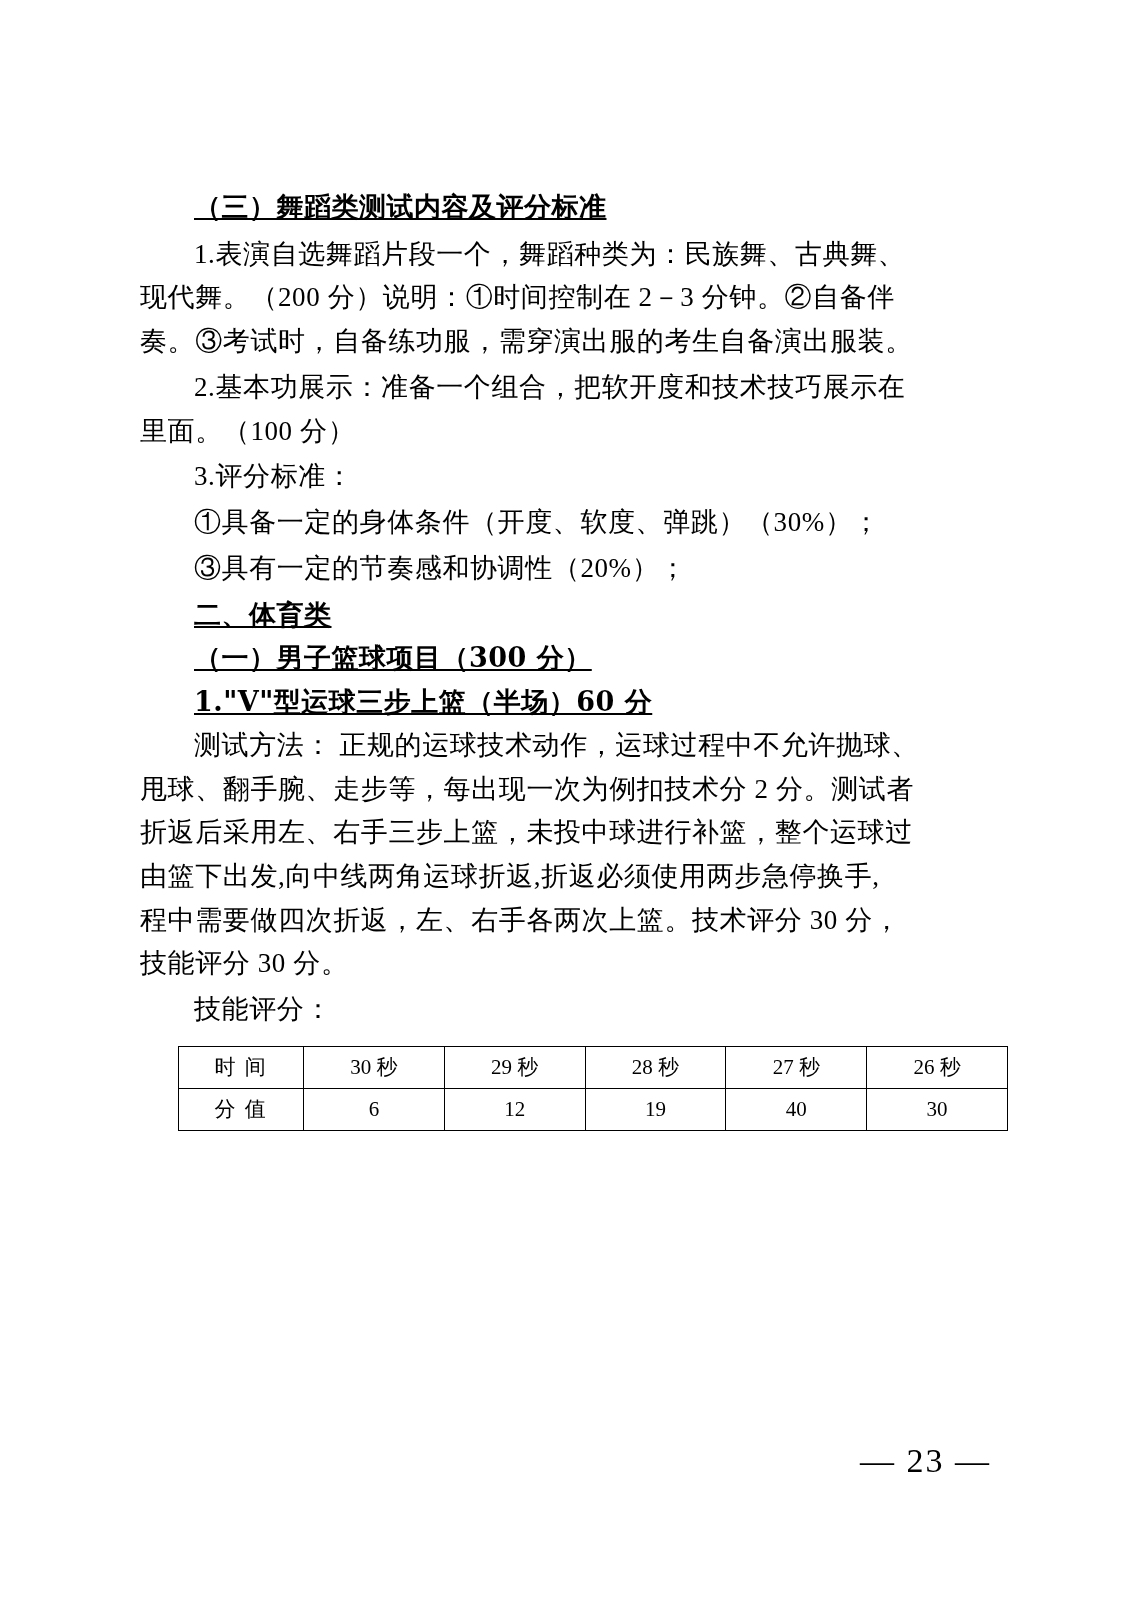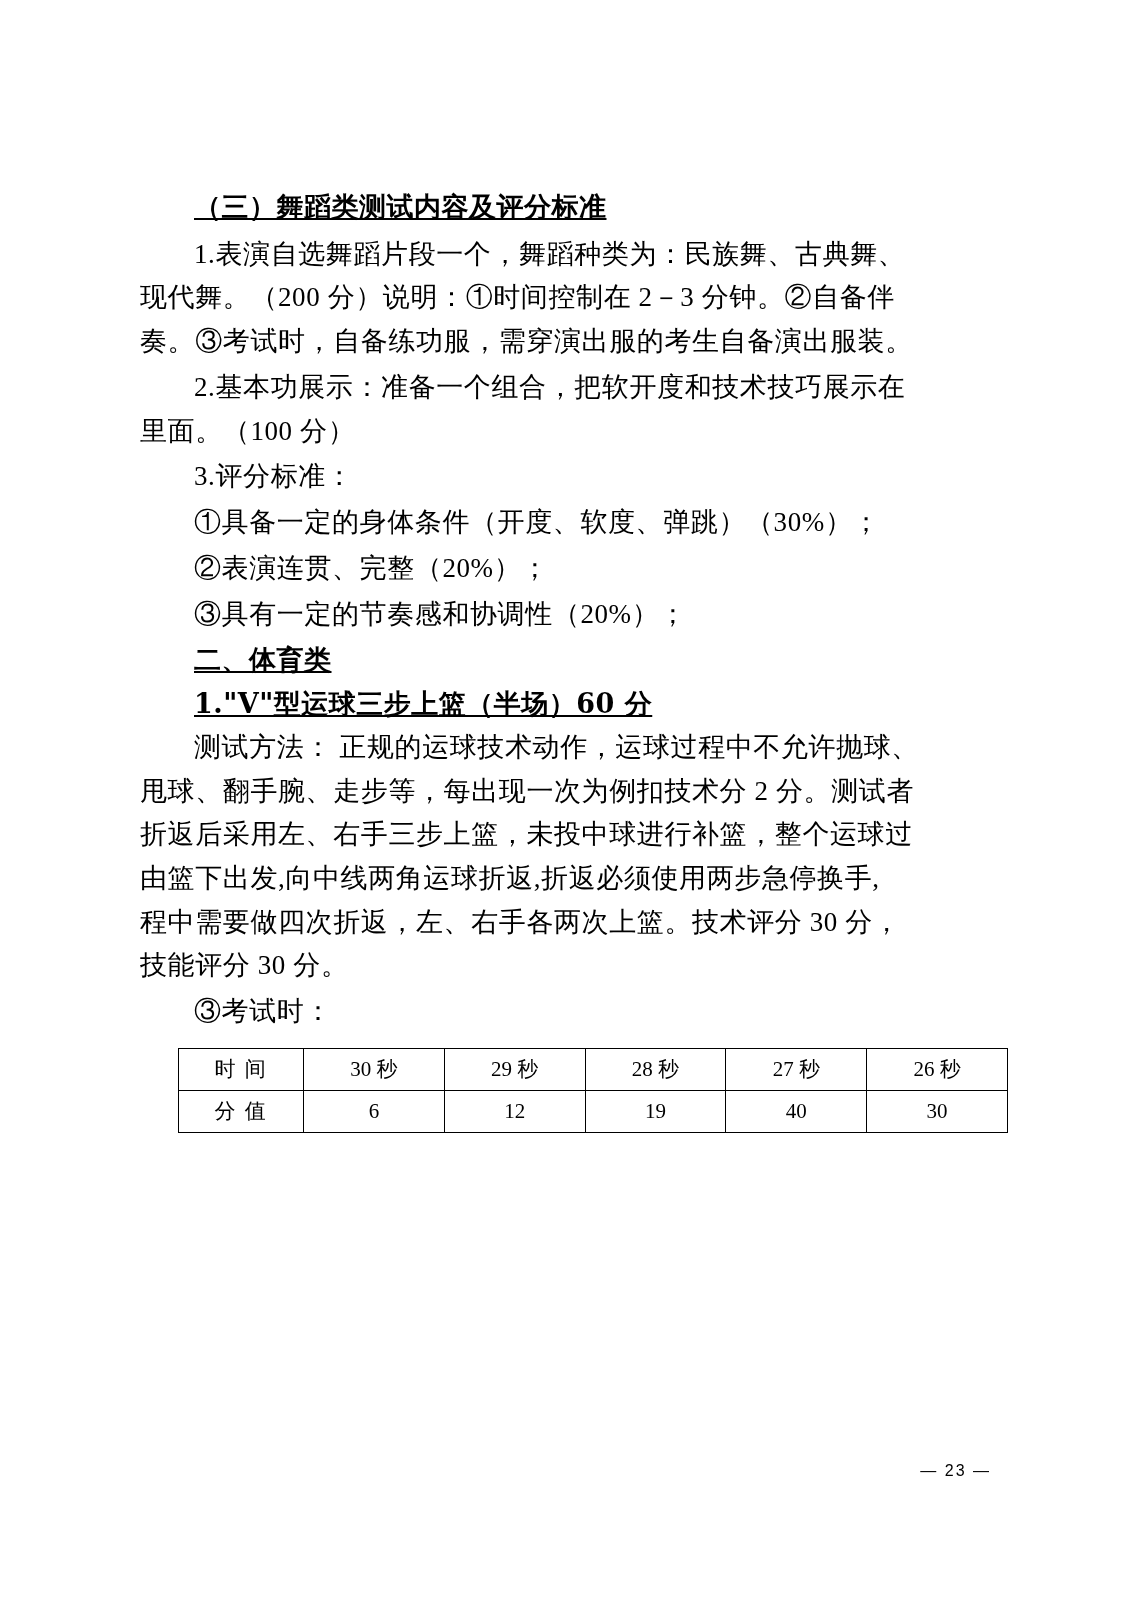--- a/index.html
+++ b/index.html
@@ -64,22 +64,22 @@
     font-family: "Liberation Serif", "DejaVu Serif", serif;
   }
   table.score-table td.label {
     width: 120px;
     letter-spacing: 2px;
   }
   .pagenum {
     position: absolute;
     right: 140px;
     bottom: 120px;
-    font-size: 16px;
-    font-family: Liberation Sans, sans-serif;
+    font-size: 34px;
+    font-family: Liberation Serif, serif;
     letter-spacing: 2px;
   }
 </style>
 </head>
 <body>
 
 <div class="page">
 
   <div class="heading">（三）舞蹈类测试内容及评分标准</div>
 
@@ -95,43 +95,41 @@
   </div>
 
   <div class="blk">
     <p class="body-line indent">3.评分标准：</p>
   </div>
 
   <div class="blk">
     <p class="body-line indent">①具备一定的身体条件（开度、软度、弹跳）（30%）；</p>
   </div>
 
-  <div class="blk">
-    <p class="body-line indent">②表演连贯、完整（20%）；</p>
-  </div>
 
   <div class="blk">
     <p class="body-line indent">③具有一定的节奏感和协调性（20%）；</p>
   </div>
 
 
   <div class="heading nosp">二、体育类</div>
+  <div class="heading nosp">（一）男子篮球项目（300 分）</div>
   <div class="heading nosp">1."V"型运球三步上篮（半场）60 分</div>
 
   <div class="blk">
     <p class="body-line indent">测试方法： 正规的运球技术动作，运球过程中不允许抛球、</p>
     <p class="body-line">甩球、翻手腕、走步等，每出现一次为例扣技术分 2 分。测试者</p>
     <p class="body-line">折返后采用左、右手三步上篮，未投中球进行补篮，整个运球过</p>
     <p class="body-line">由篮下出发,向中线两角运球折返,折返必须使用两步急停换手,</p>
     <p class="body-line">程中需要做四次折返，左、右手各两次上篮。技术评分 30 分，</p>
     <p class="body-line">技能评分 30 分。</p>
   </div>
 
   <div class="blk">
-    <p class="body-line indent">③考试时：</p>
+    <p class="body-line indent">技能评分：</p>
   </div>
 
   <table class="score-table">
     <tbody>
       <tr>
         <td class="label">时 间</td>
         <td>30 秒</td>
         <td>29 秒</td>
         <td>28 秒</td>
         <td>27 秒</td>

